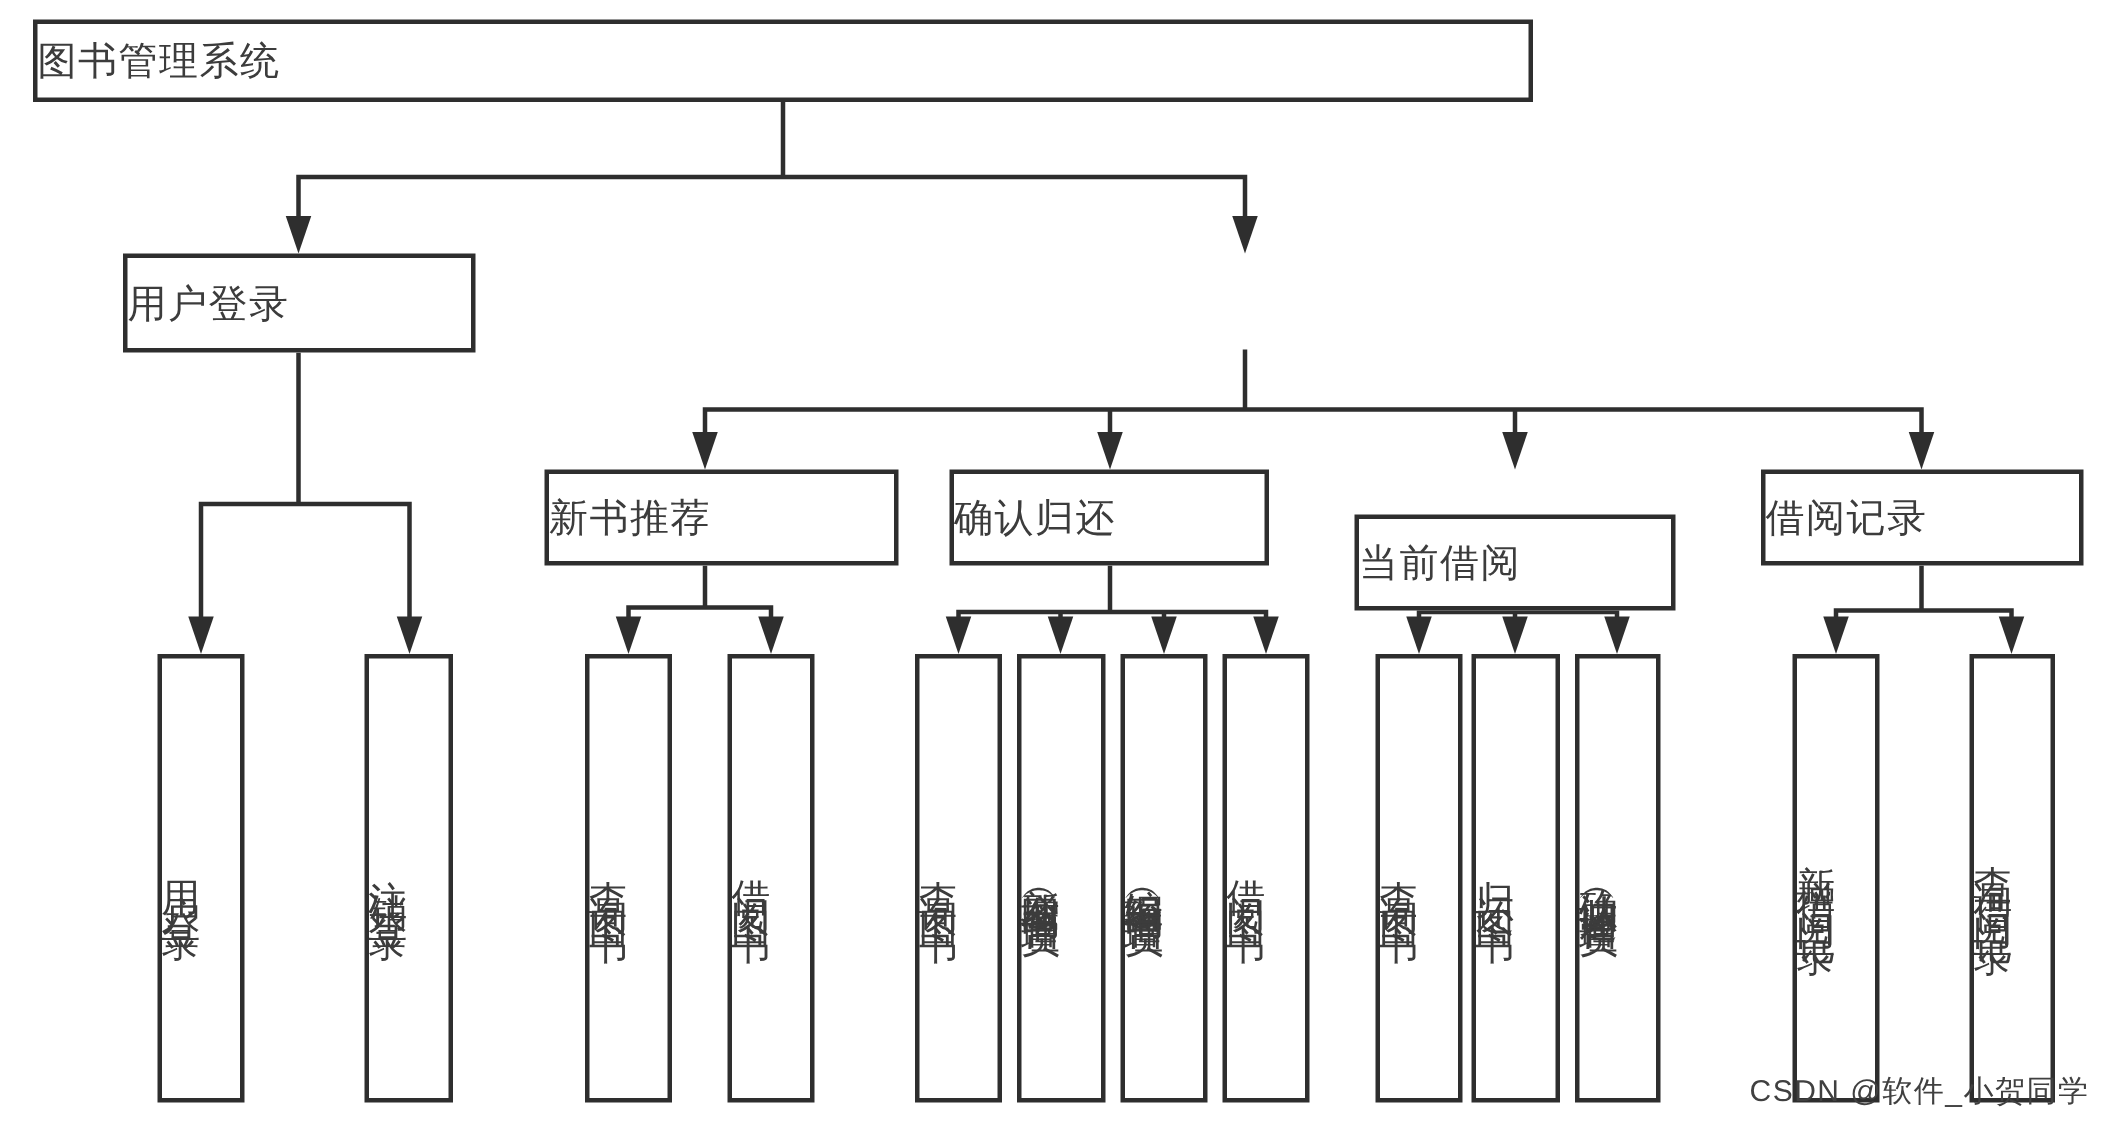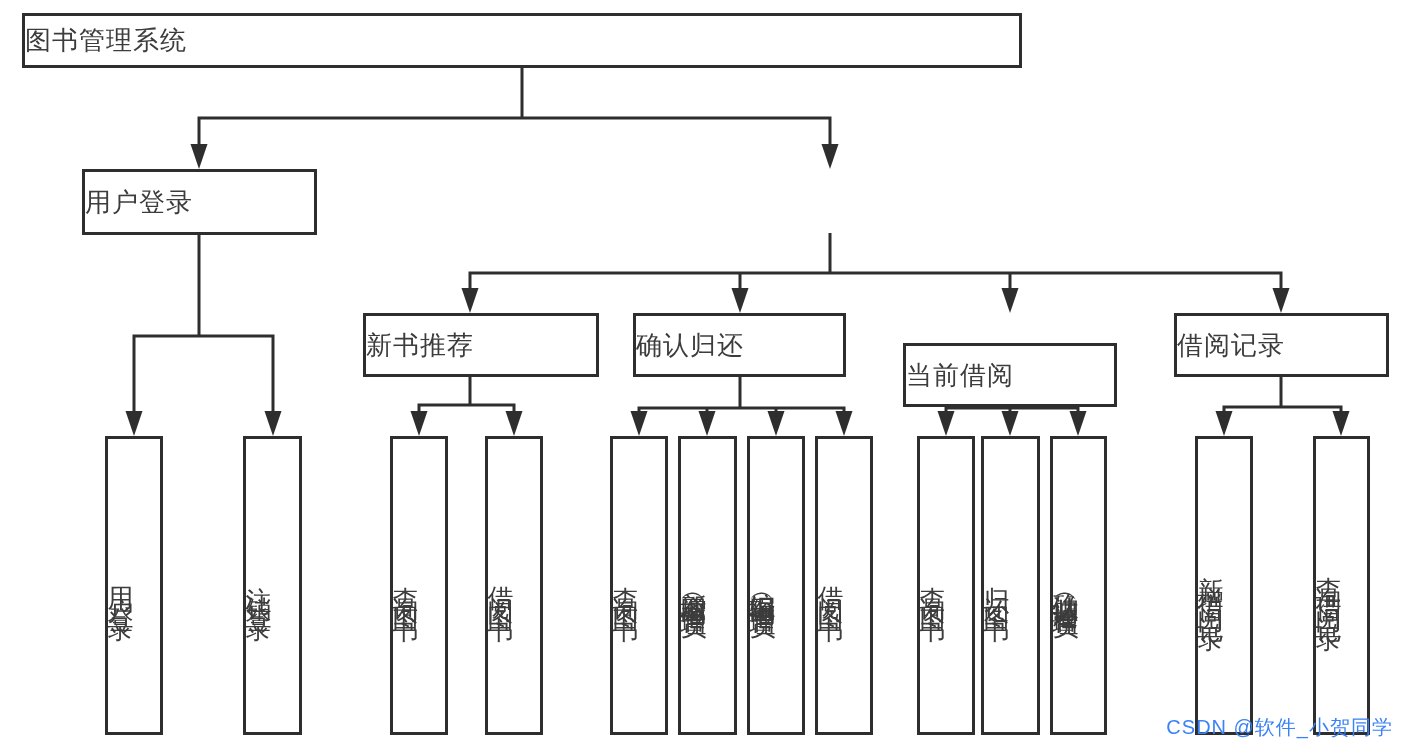--- a/index.html
+++ b/index.html
@@ -45,21 +45,21 @@
     letter-spacing: 10px;
     color: #3c3c3c;
     line-height: 1;
   }
   .vlabel.tight { letter-spacing: 3px; }
   #watermark {
     position: absolute;
     right: 12px;
     bottom: 6px;
     font-size: 20px;
-    color: #3b82f6;
+    color: #404040;
     letter-spacing: 1px;
     z-index: 10;
     white-space: nowrap;
   }
 </style>
 </head>
 <body>
 
 <div id="canvas">
 

